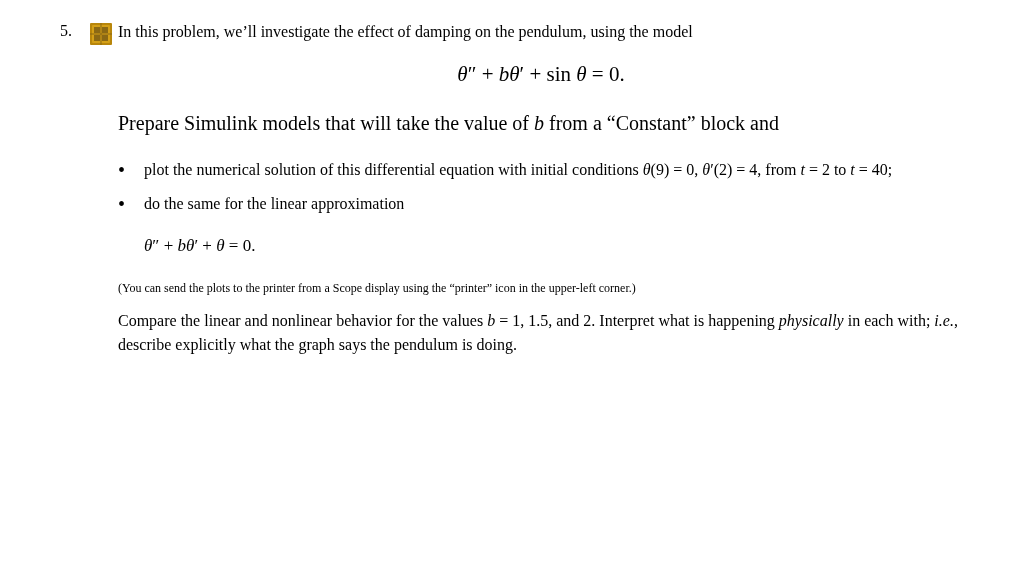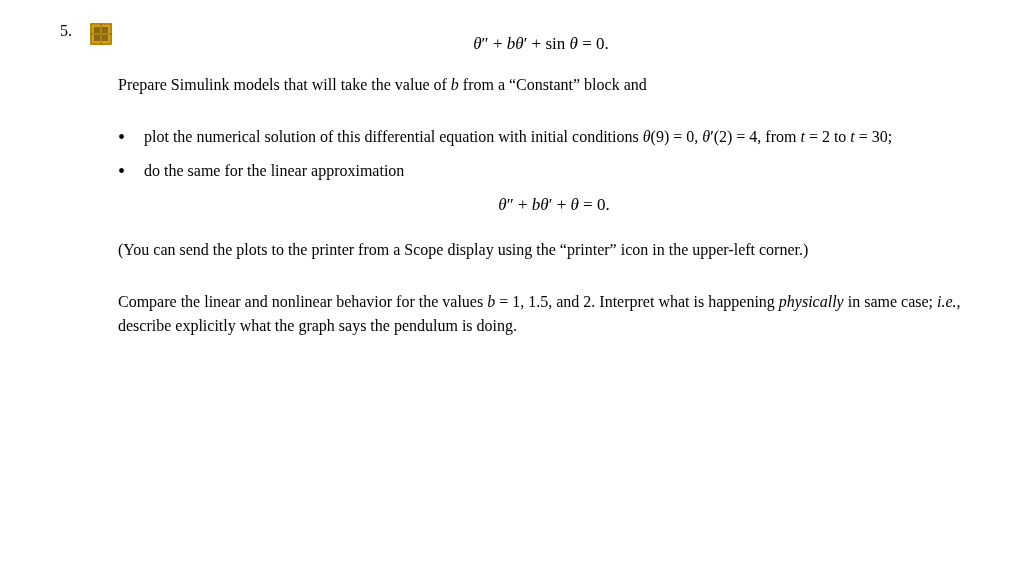--- a/index.html
+++ b/index.html
@@ -38,28 +38,28 @@
 
     .intro-text {
       font-size: 16px;
       line-height: 1.5;
       margin-bottom: 14px;
     }
 
     .equation-block {
       text-align: center;
       margin: 10px 0 16px 0;
-      font-size: 17px;
+      font-size: 21px;
       line-height: 1.6;
     }
 
     .prepare-text {
-      font-size: 16px;
+      font-size: 20px;
       line-height: 1.5;
-      margin-bottom: 28px;
+      margin-bottom: 20px;
     }
 
     .bullet-list {
       list-style: none;
       margin: 0 0 10px 0;
       padding: 0;
     }
 
     .bullet-list li {
       display: flex;
@@ -74,30 +74,29 @@
       font-size: 20px;
       line-height: 1.2;
       margin-right: 6px;
     }
 
     .bullet-text {
       flex: 1;
     }
 
     .equation-small-block {
-      text-align: center;
-      margin: 8px 0 10px 0;
+      margin: 16px 0 10px 0;
       font-size: 17px;
       line-height: 1.6;
     }
 
     .note-text {
-      font-size: 16px;
+      font-size: 12px;
       line-height: 1.5;
-      margin-bottom: 28px;
+      margin-bottom: 12px;
     }
 
     .compare-text {
       font-size: 16px;
       line-height: 1.5;
     }
 
     .italic {
       font-style: italic;
       margin-top: 12px;
@@ -127,50 +126,51 @@
       <rect x="4" y="4" width="6" height="6" fill="#8B6914"></rect>
       <rect x="12" y="4" width="6" height="6" fill="#8B6914"></rect>
       <rect x="4" y="12" width="6" height="6" fill="#8B6914"></rect>
       <rect x="12" y="12" width="6" height="6" fill="#8B6914"></rect>
       <line x1="11" y1="0" x2="11" y2="22" stroke="#8B6914" stroke-width="1"></line>
       <line x1="0" y1="11" x2="22" y2="11" stroke="#8B6914" stroke-width="1"></line>
     </svg>
   </span>
 
   <div class="problem-content">
+    <div class="intro-text">In this problem, we’ll investigate the effect of damping on the pendulum, using the model</div>
 
     <div class="equation-block">
       <span class="math">θ</span><span class="math-normal">″ + </span><span class="math">b</span><span class="math">θ</span><span class="math-normal">′ + sin </span><span class="math">θ</span><span class="math-normal"> = 0.</span>
     </div>
 
     <div class="prepare-text">
       Prepare Simulink models that will take the value of <span class="math">b</span> from a “Constant” block and
     </div>
 
     <ul class="bullet-list">
       <li>
         <span class="bullet-dot">•</span>
         <span class="bullet-text">
           plot the numerical solution of this differential equation with initial conditions
-          <span class="math">θ</span><span class="math-normal">(9) = 0, </span><span class="math">θ</span><span class="math-normal">′(2) = 4, from </span><span class="math">t</span><span class="math-normal"> = 2 to </span><span class="math">t</span><span class="math-normal"> = 30;</span>
+          <span class="math">θ</span><span class="math-normal">(9) = 0, </span><span class="math">θ</span><span class="math-normal">′(2) = 4, from </span><span class="math">t</span><span class="math-normal"> = 2 to </span><span class="math">t</span><span class="math-normal"> = 40;</span>
         </span>
       </li>
       <li>
         <span class="bullet-dot">•</span>
         <span class="bullet-text">
           do the same for the linear approximation
 
           <div class="equation-small-block">
             <span class="math">θ</span><span class="math-normal">″ + </span><span class="math">b</span><span class="math">θ</span><span class="math-normal">′ + </span><span class="math">θ</span><span class="math-normal"> = 0.</span>
           </div>
         </span>
       </li>
     </ul>
 
     <div class="note-text">
       (You can send the plots to the printer from a Scope display using the “printer” icon in the upper-left corner.)
     </div>
 
     <div class="compare-text">
-      Compare the linear and nonlinear behavior for the values <span class="math">b</span><span class="math-normal"> = 1, 1.5, and 2. Interpret what is happening </span><span class="math italic">physically</span><span class="math-normal"> in same case; </span><span class="math italic">i.e.</span><span class="math-normal">, describe explicitly what the graph says the pendulum is doing.</span>
+      Compare the linear and nonlinear behavior for the values <span class="math">b</span><span class="math-normal"> = 1, 1.5, and 2. Interpret what is happening </span><span class="math italic">physically</span><span class="math-normal"> in each with; </span><span class="math italic">i.e.</span><span class="math-normal">, describe explicitly what the graph says the pendulum is doing.</span>
     </div>
   </div>
 </div>
 
 </body></html>

